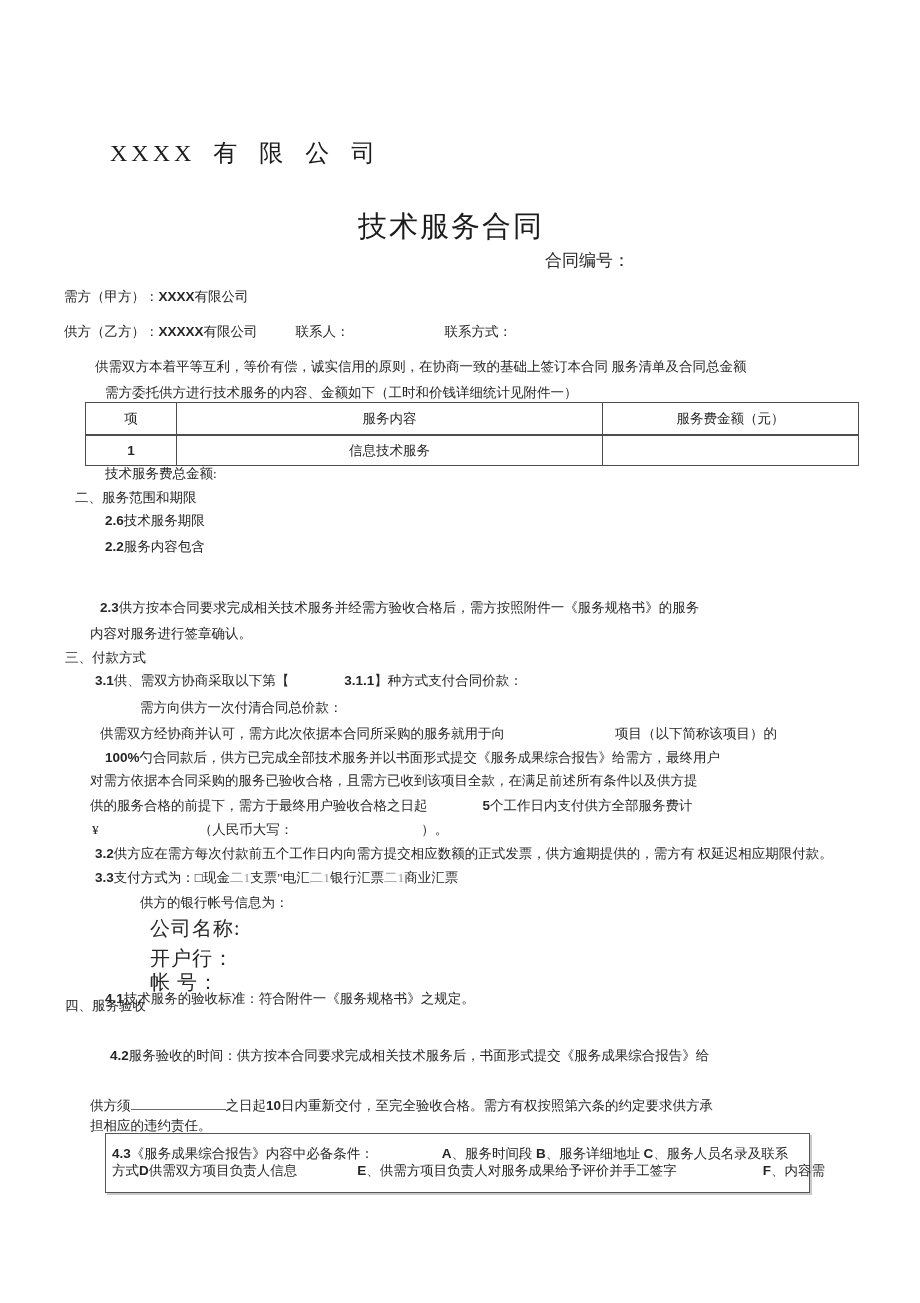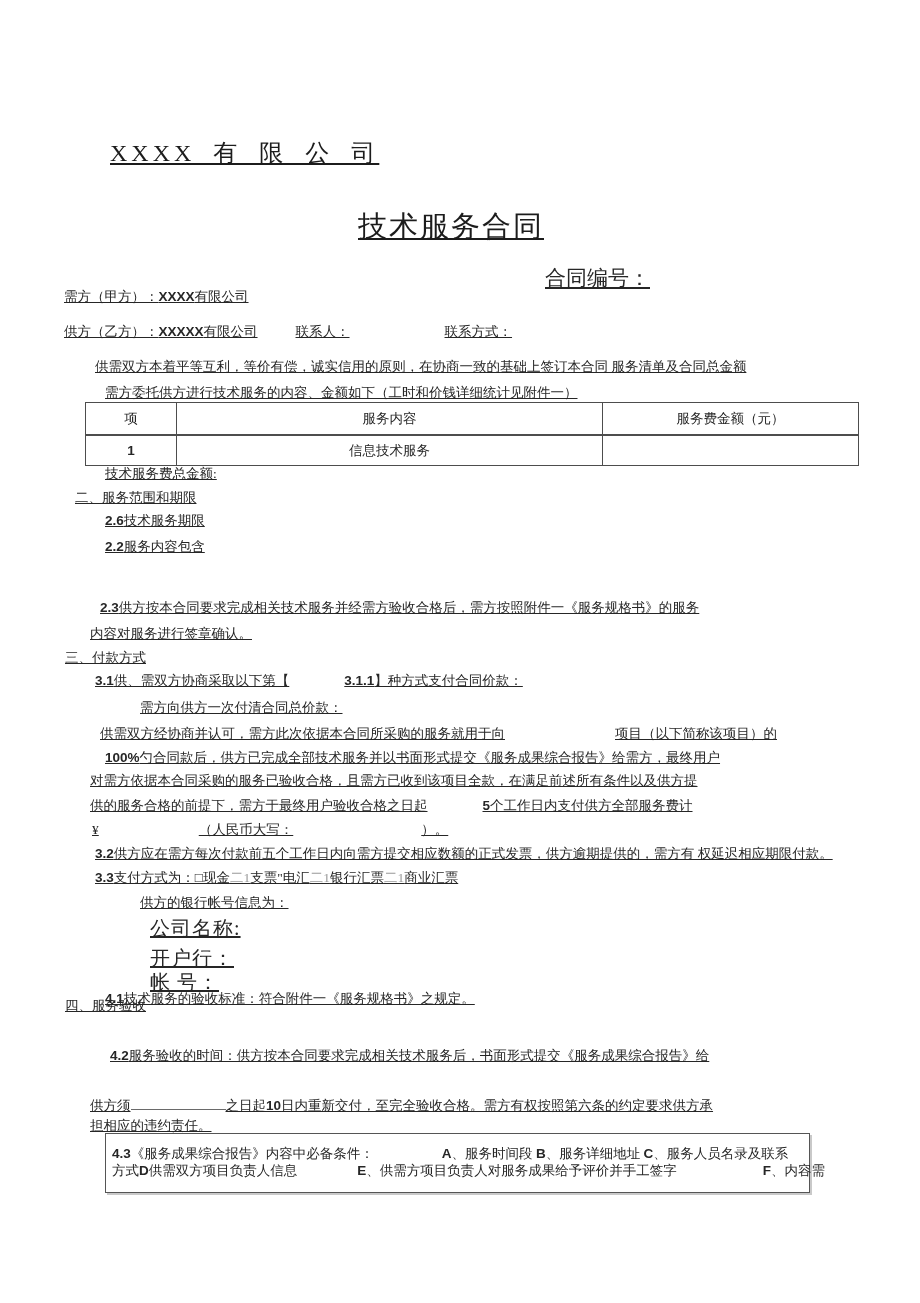--- a/index.html
+++ b/index.html
@@ -11,35 +11,34 @@
     font-family:"Liberation Serif","DejaVu Serif",serif;
     color:#262626;
     overflow:hidden;
   }
   .ln{
     position:absolute;
     font-size:13.5px;
     line-height:1.25;
     white-space:nowrap;
     color:#262626;
-    text-decoration:underline;
   }
   .company{
     font-size:24px;
     letter-spacing:4px;
     word-spacing:8px;
     color:#1c1c1c;
   }
   .doc-title{
     font-size:29px;
     letter-spacing:2px;
     color:#1c1c1c;
     text-align:right;
   }
-  .cno{font-size:21px;margin-top:15px;}
+  .cno{font-size:17px;}
   .bank{font-size:20px;letter-spacing:1px;}
   .b{
     font-weight:bold;
     font-family:"Liberation Sans","DejaVu Sans",sans-serif;
   }
   .gray{color:#9b9b9b;}
   .gap{display:inline-block;height:1px;vertical-align:baseline;}
   .blank{
     display:inline-block;
     height:14px;

